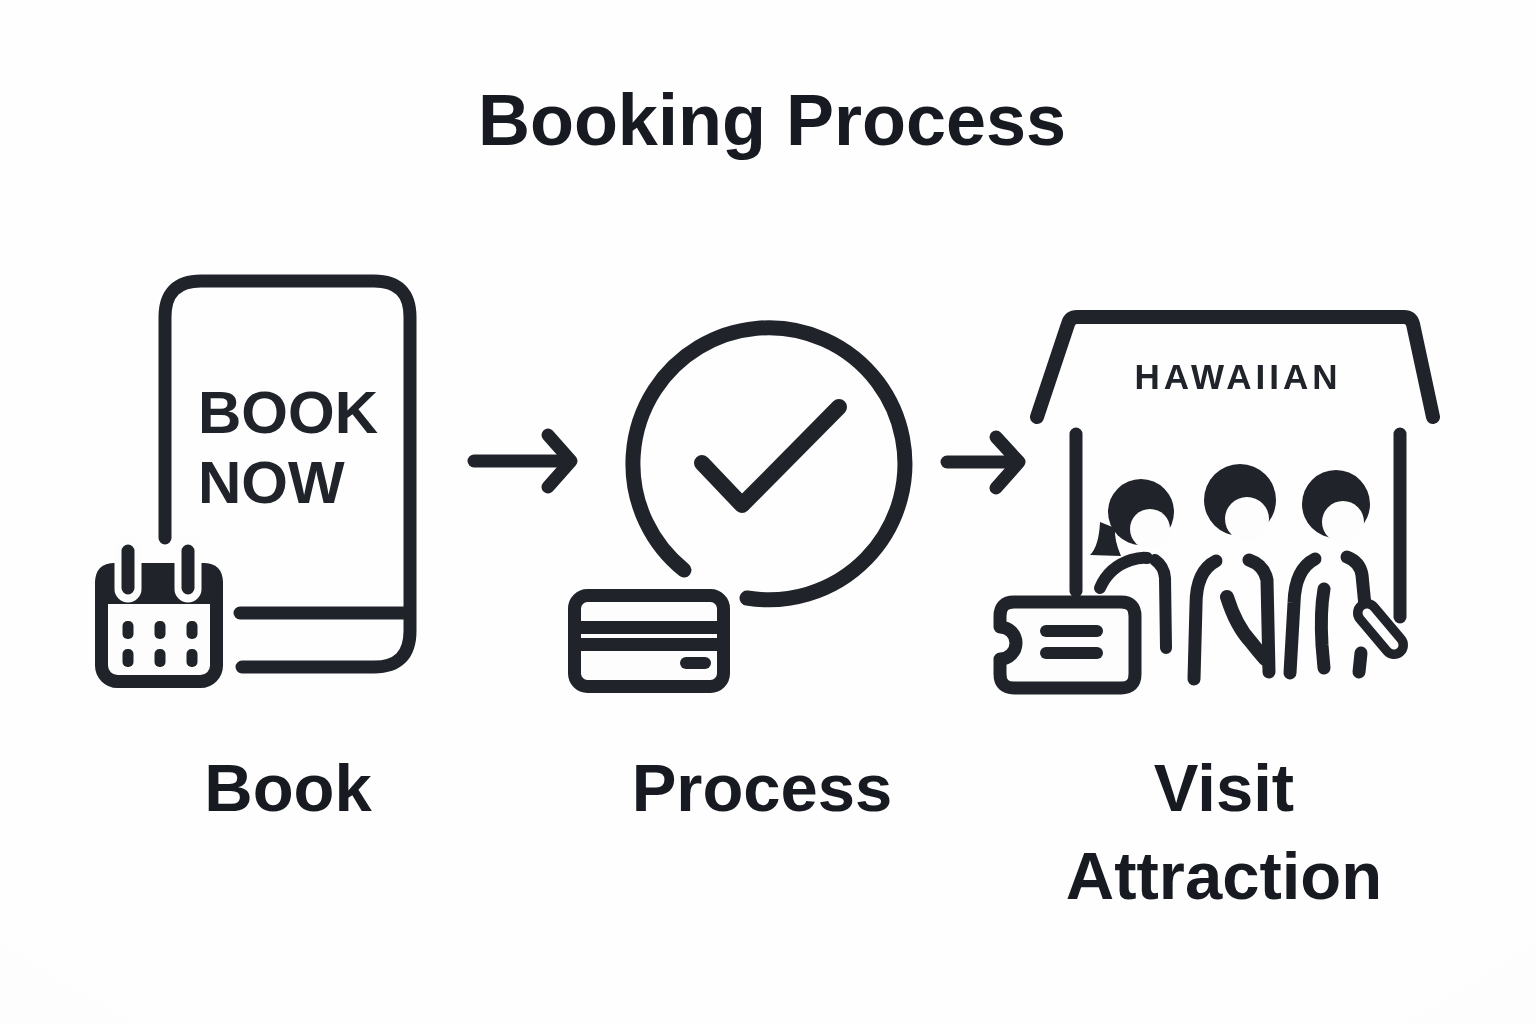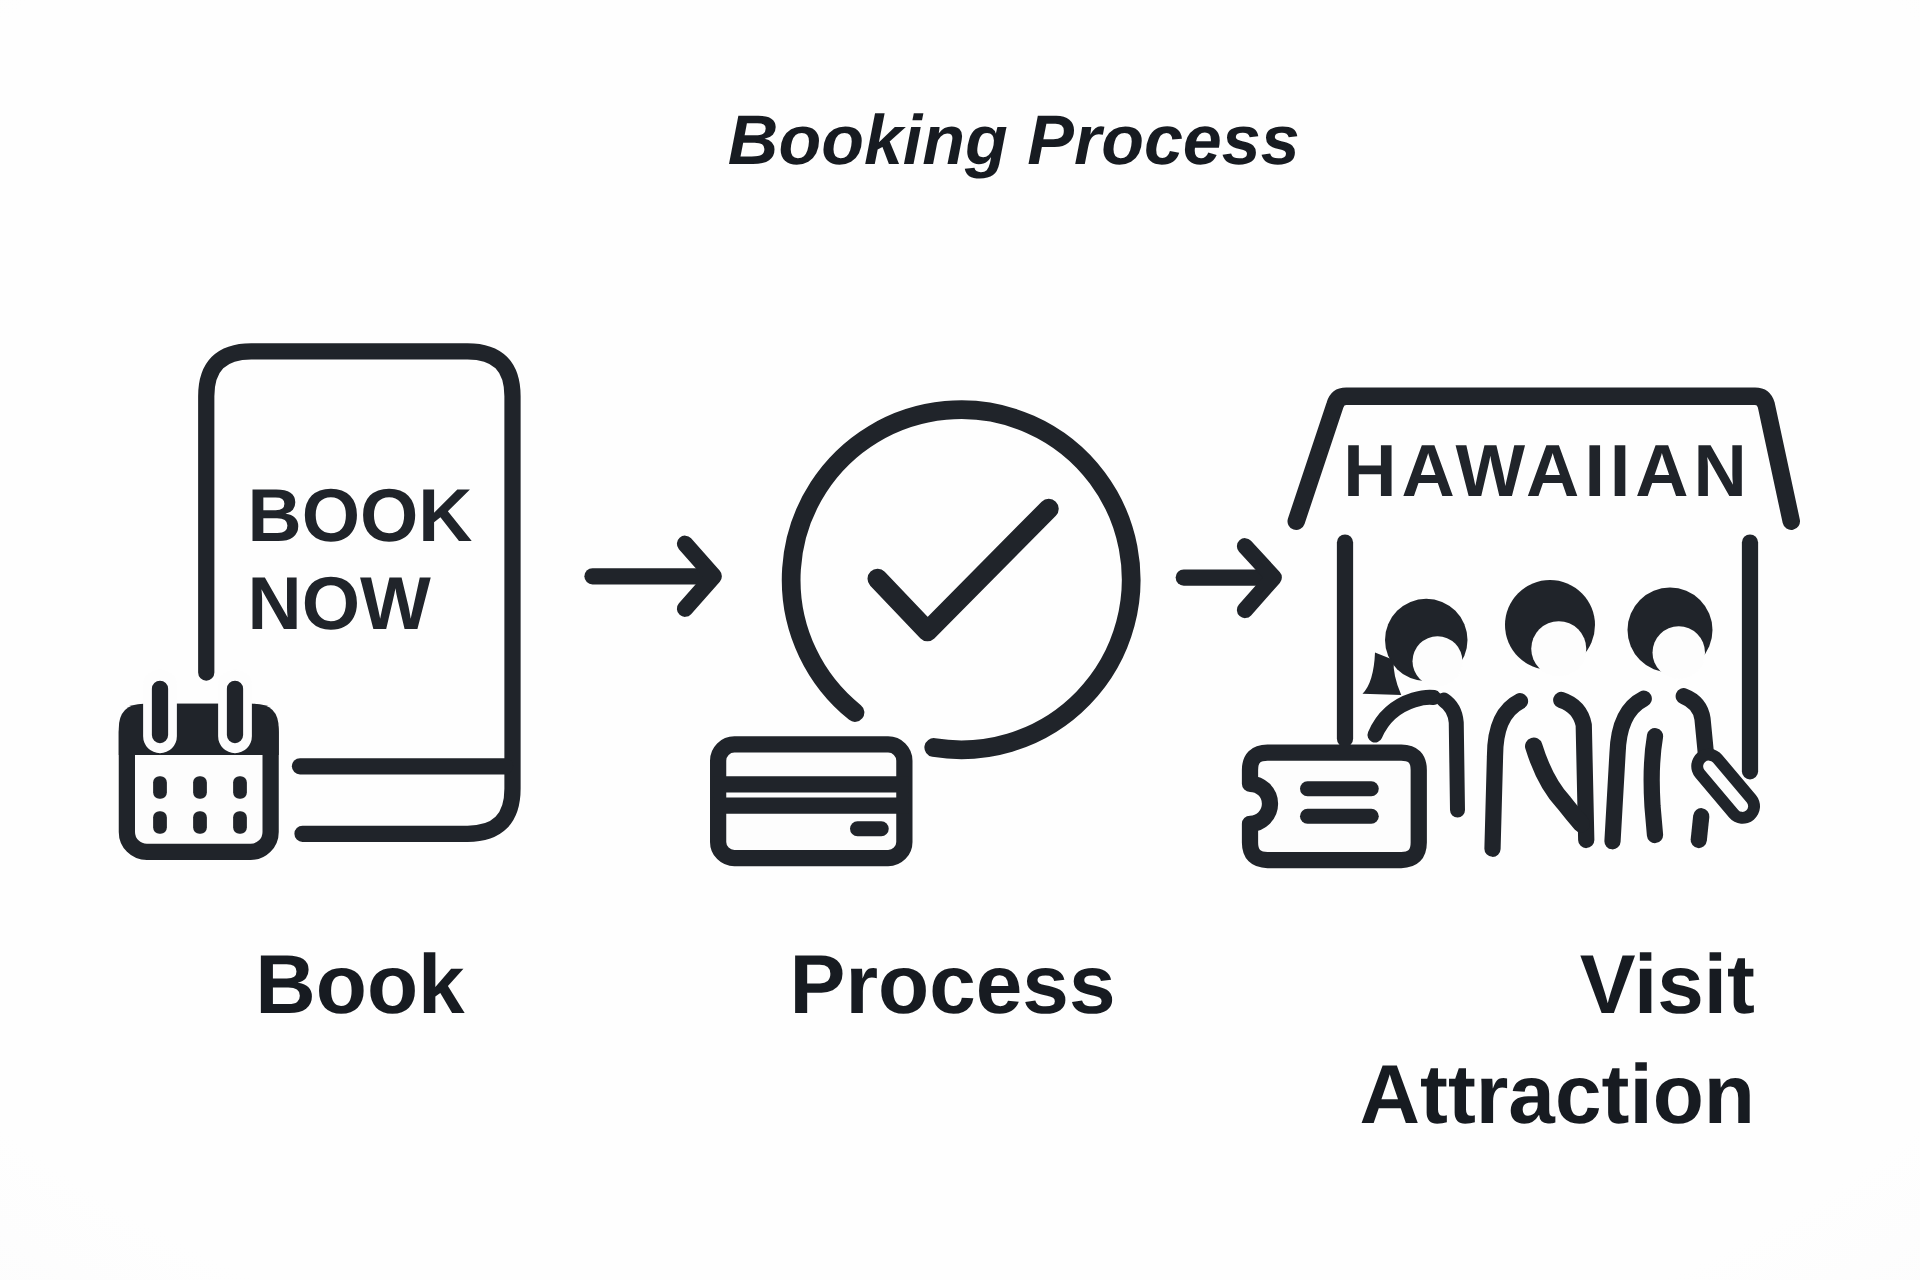--- a/index.html
+++ b/index.html
@@ -8,38 +8,38 @@
     font-family:"Liberation Sans", sans-serif;
     background:#fdfdfd;
   }
   .stage{
     position:relative;width:1536px;height:1024px;
     background:radial-gradient(ellipse 120% 120% at 50% 45%, #fefefe 55%, #f4f4f5 100%);
   }
   svg.icons{position:absolute;left:0;top:0;}
   .txt{position:absolute;color:#1a1e24;font-weight:700;white-space:pre;}
   .title{
-    top:84px;left:811px;transform:translateX(-50%);
-    font-size:56px;line-height:1;letter-spacing:0px;color:#171b21;font-style:italic;
+    top:84px;left:772px;transform:translateX(-50%);
+    font-size:72px;line-height:1;letter-spacing:0px;color:#171b21;
   }
   .screen-text{
     top:378px;left:288px;transform:translateX(-50%);
     font-size:60px;line-height:70px;letter-spacing:0px;color:#20242a;
   }
   .sign-text{
-    top:348px;left:1238px;transform:translateX(-50%);
-    font-size:59px;line-height:1;letter-spacing:4px;color:#20242a;text-align:right;
+    top:359px;left:1238px;transform:translateX(-50%);
+    font-size:35px;line-height:1;letter-spacing:4px;color:#20242a;text-align:right;
   }
   .step-label{
     top:744px;transform:translateX(-50%);
     font-size:67px;line-height:88px;text-align:center;color:#171b21;white-space:normal;
   }
   .label-book{left:288px;}
   .label-confirm{left:762px;}
-  .label-visit{left:1224px;width:360px;text-align:right;}
+  .label-visit{left:1224px;width:360px;}
 </style>
 </head>
 <body>
 
 <div class="stage">
 
   <svg class="icons" width="1536" height="1024" viewBox="0 0 1536 1024" fill="none" stroke="#20242a" stroke-linecap="round" stroke-linejoin="round">
 
     <g>
       <path stroke-width="13" d="M 165,538 L 165,317 Q 165,281 201,281 L 374,281 Q 410,281 410,317 L 410,631 Q 410,667 374,667 L 242,667"></path>

